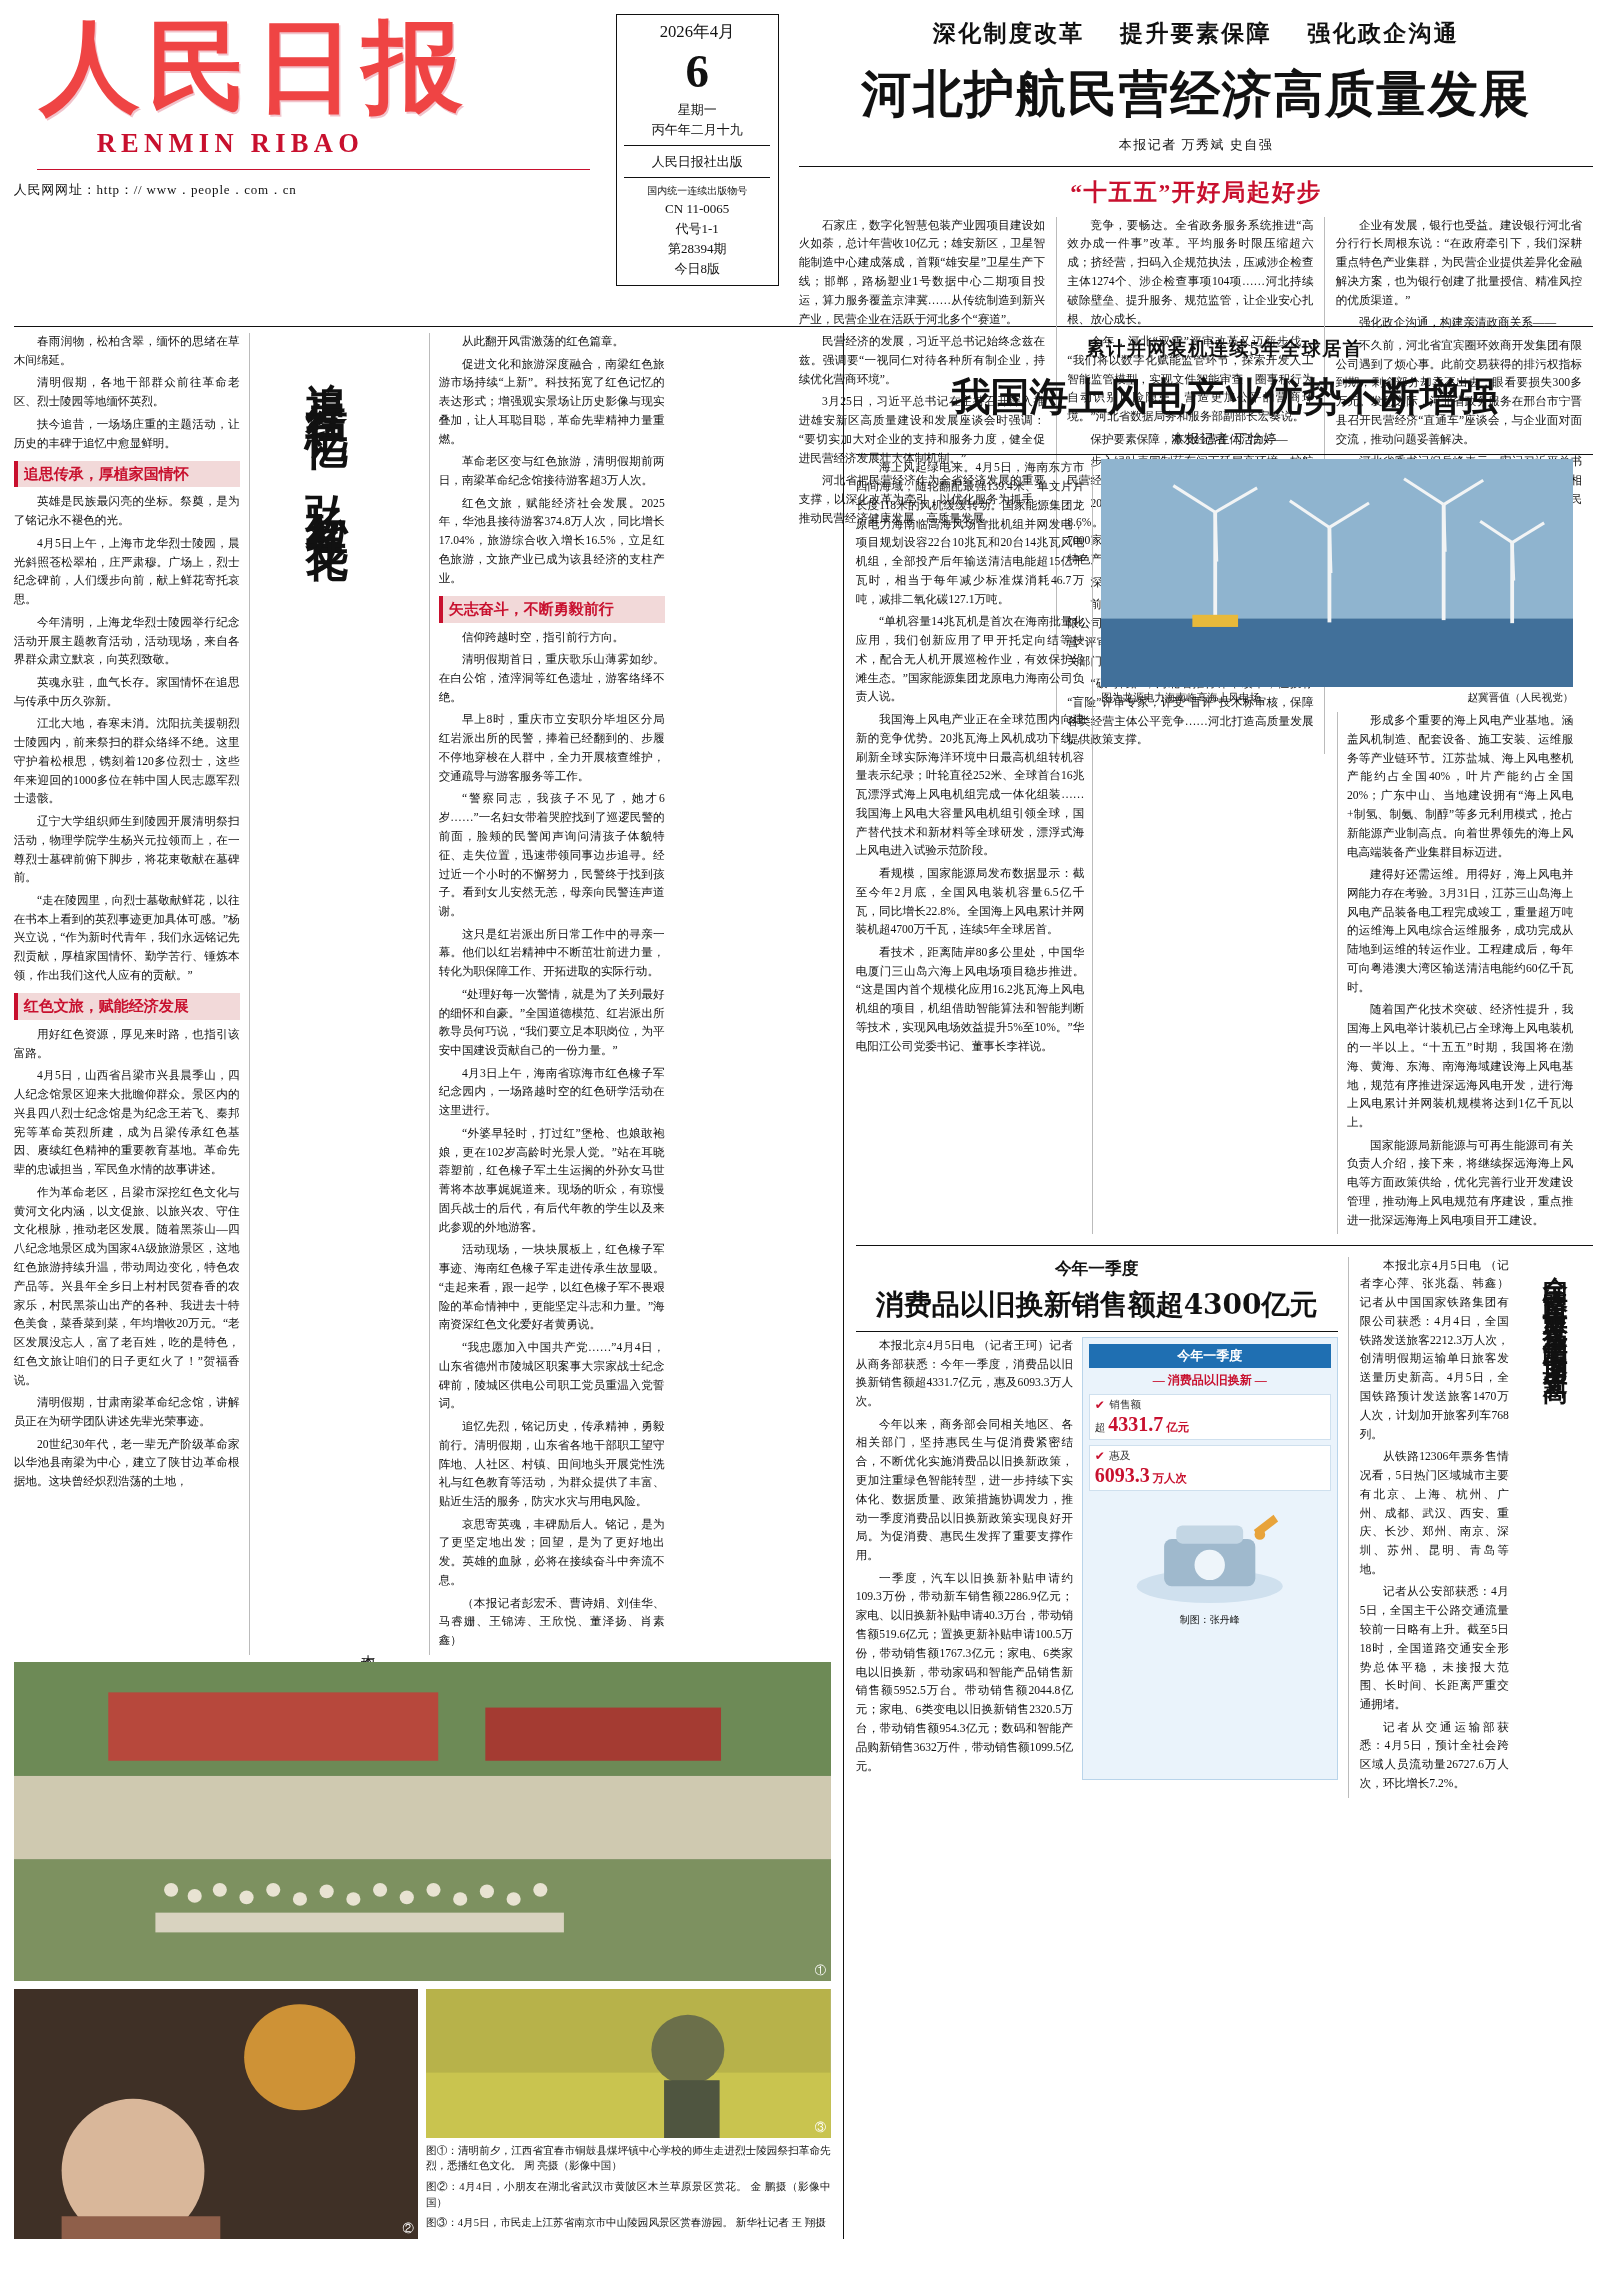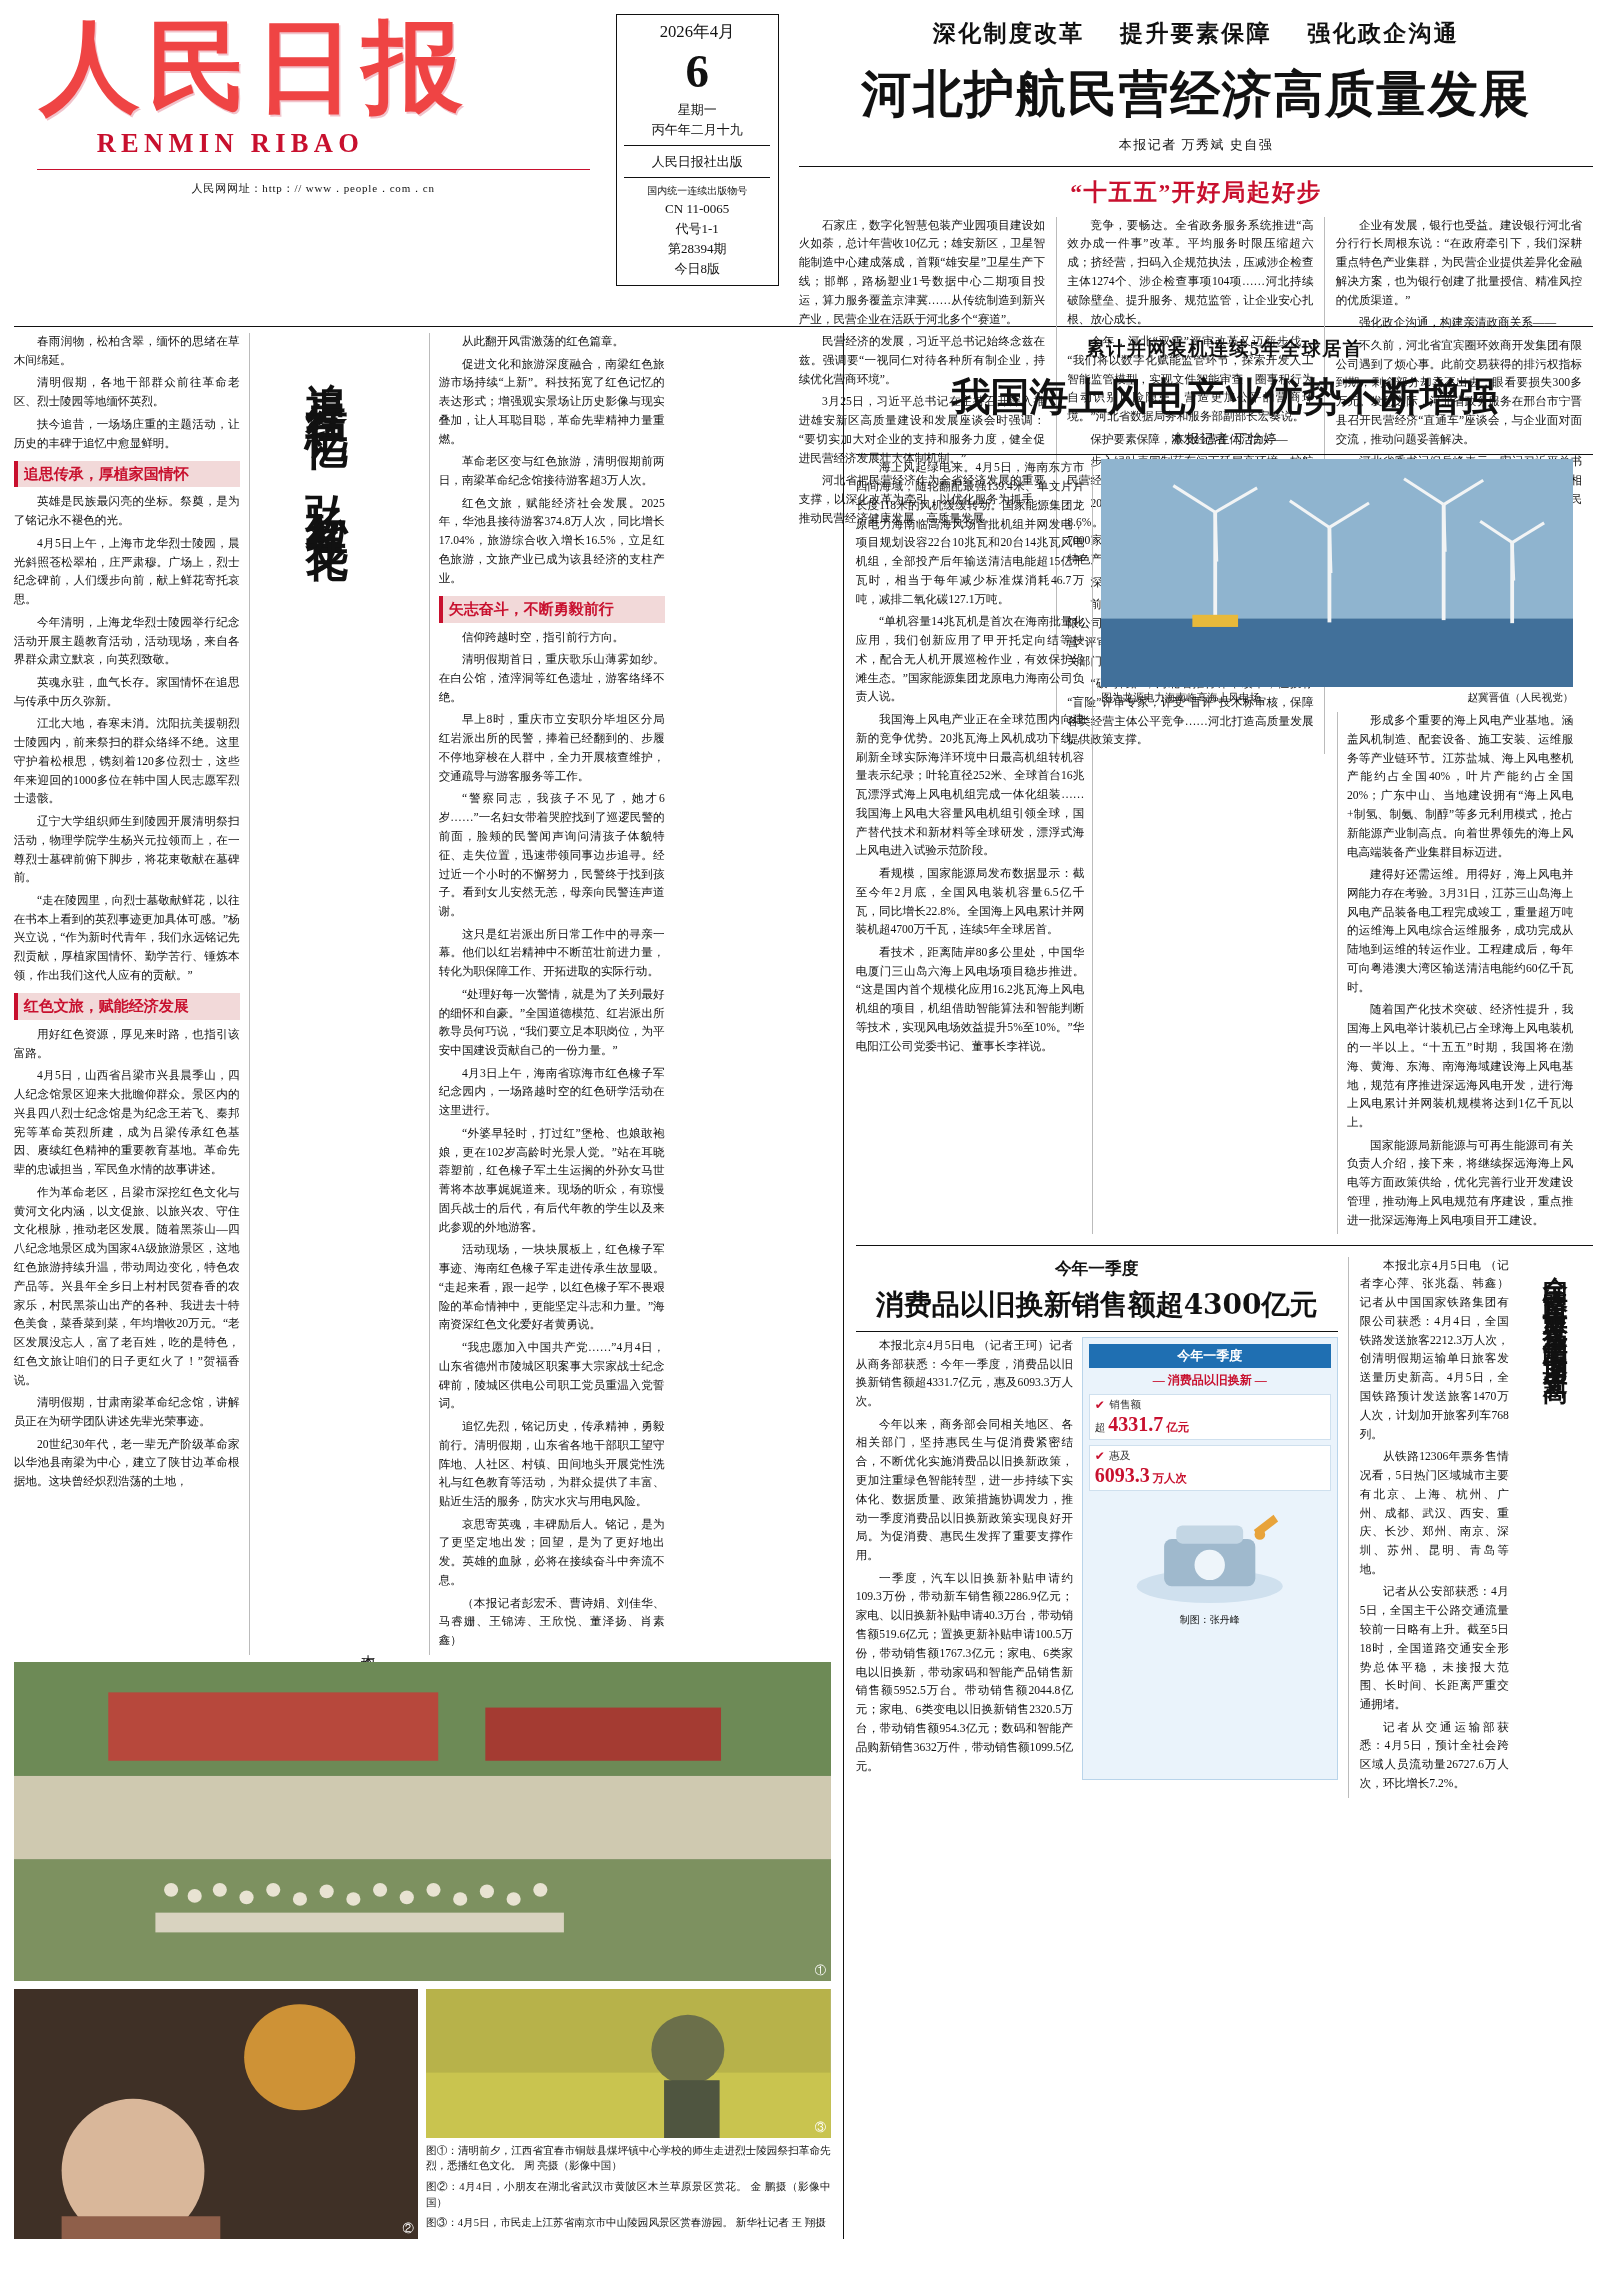--- a/index.html
+++ b/index.html
@@ -6,21 +6,21 @@
   body{width:1607px;height:2295px;font-family:"Liberation Serif",serif;color:#111;}
   .page{position:relative;width:1607px;height:2295px;overflow:hidden;}
 
   
   .masthead{display:flex;align-items:flex-start;padding:9px 13.7px 0 13.7px;height:326px;box-sizing:border-box;}
   .mast-left{width:599px;padding-top:4.6px;}
   .logo{font-family:"DejaVu Serif",serif;font-weight:bold;color:#ef4444;font-size:100px;letter-spacing:7.6px;line-height:1.05;
         text-shadow:1.5px 1.5px 0 rgba(200,16,46,.25);padding-left:26px;}
   .logo-pinyin{color:#c8102e;font-family:"Liberation Serif",serif;font-size:26.5px;letter-spacing:5.3px;padding-left:83px;margin-top:9px;font-weight:bold;}
   .mast-rule{border-top:1.5px solid #c8102e;margin:10.6px 23px 0 23px;}
-  .mast-url{font-size:11px;text-align:center;margin-top:10.6px;letter-spacing:0.8px;}
+  .mast-url{font-size:13px;margin-top:10.6px;letter-spacing:0.8px;}
 
   .mast-date{width:163px;border:1.5px solid #111;margin-top:4.6px;margin-left:3px;text-align:center;font-size:13px;line-height:1.55;padding:4.6px 3px 6px 3px;box-sizing:border-box;}
   .mast-date .ym{font-size:16.7px;margin-bottom:1.5px;}
   .mast-date .big{font-size:47px;font-weight:bold;line-height:1;margin:3px 0 4.6px;}
   .mast-date .sep{border-top:0.8px solid #111;margin:5.3px 4.6px;}
 
   .mast-right{flex:1;padding-left:20px;}
   .lead-kicker{text-align:center;font-size:23px;font-weight:bold;letter-spacing:2.3px;margin-top:9px;}
   .lead-kicker span{margin:0 13.7px;}
   .lead-title{text-align:center;font-size:50px;font-weight:bold;letter-spacing:1.5px;margin:12px 0 7.6px;font-family:"DejaVu Serif",serif;}

